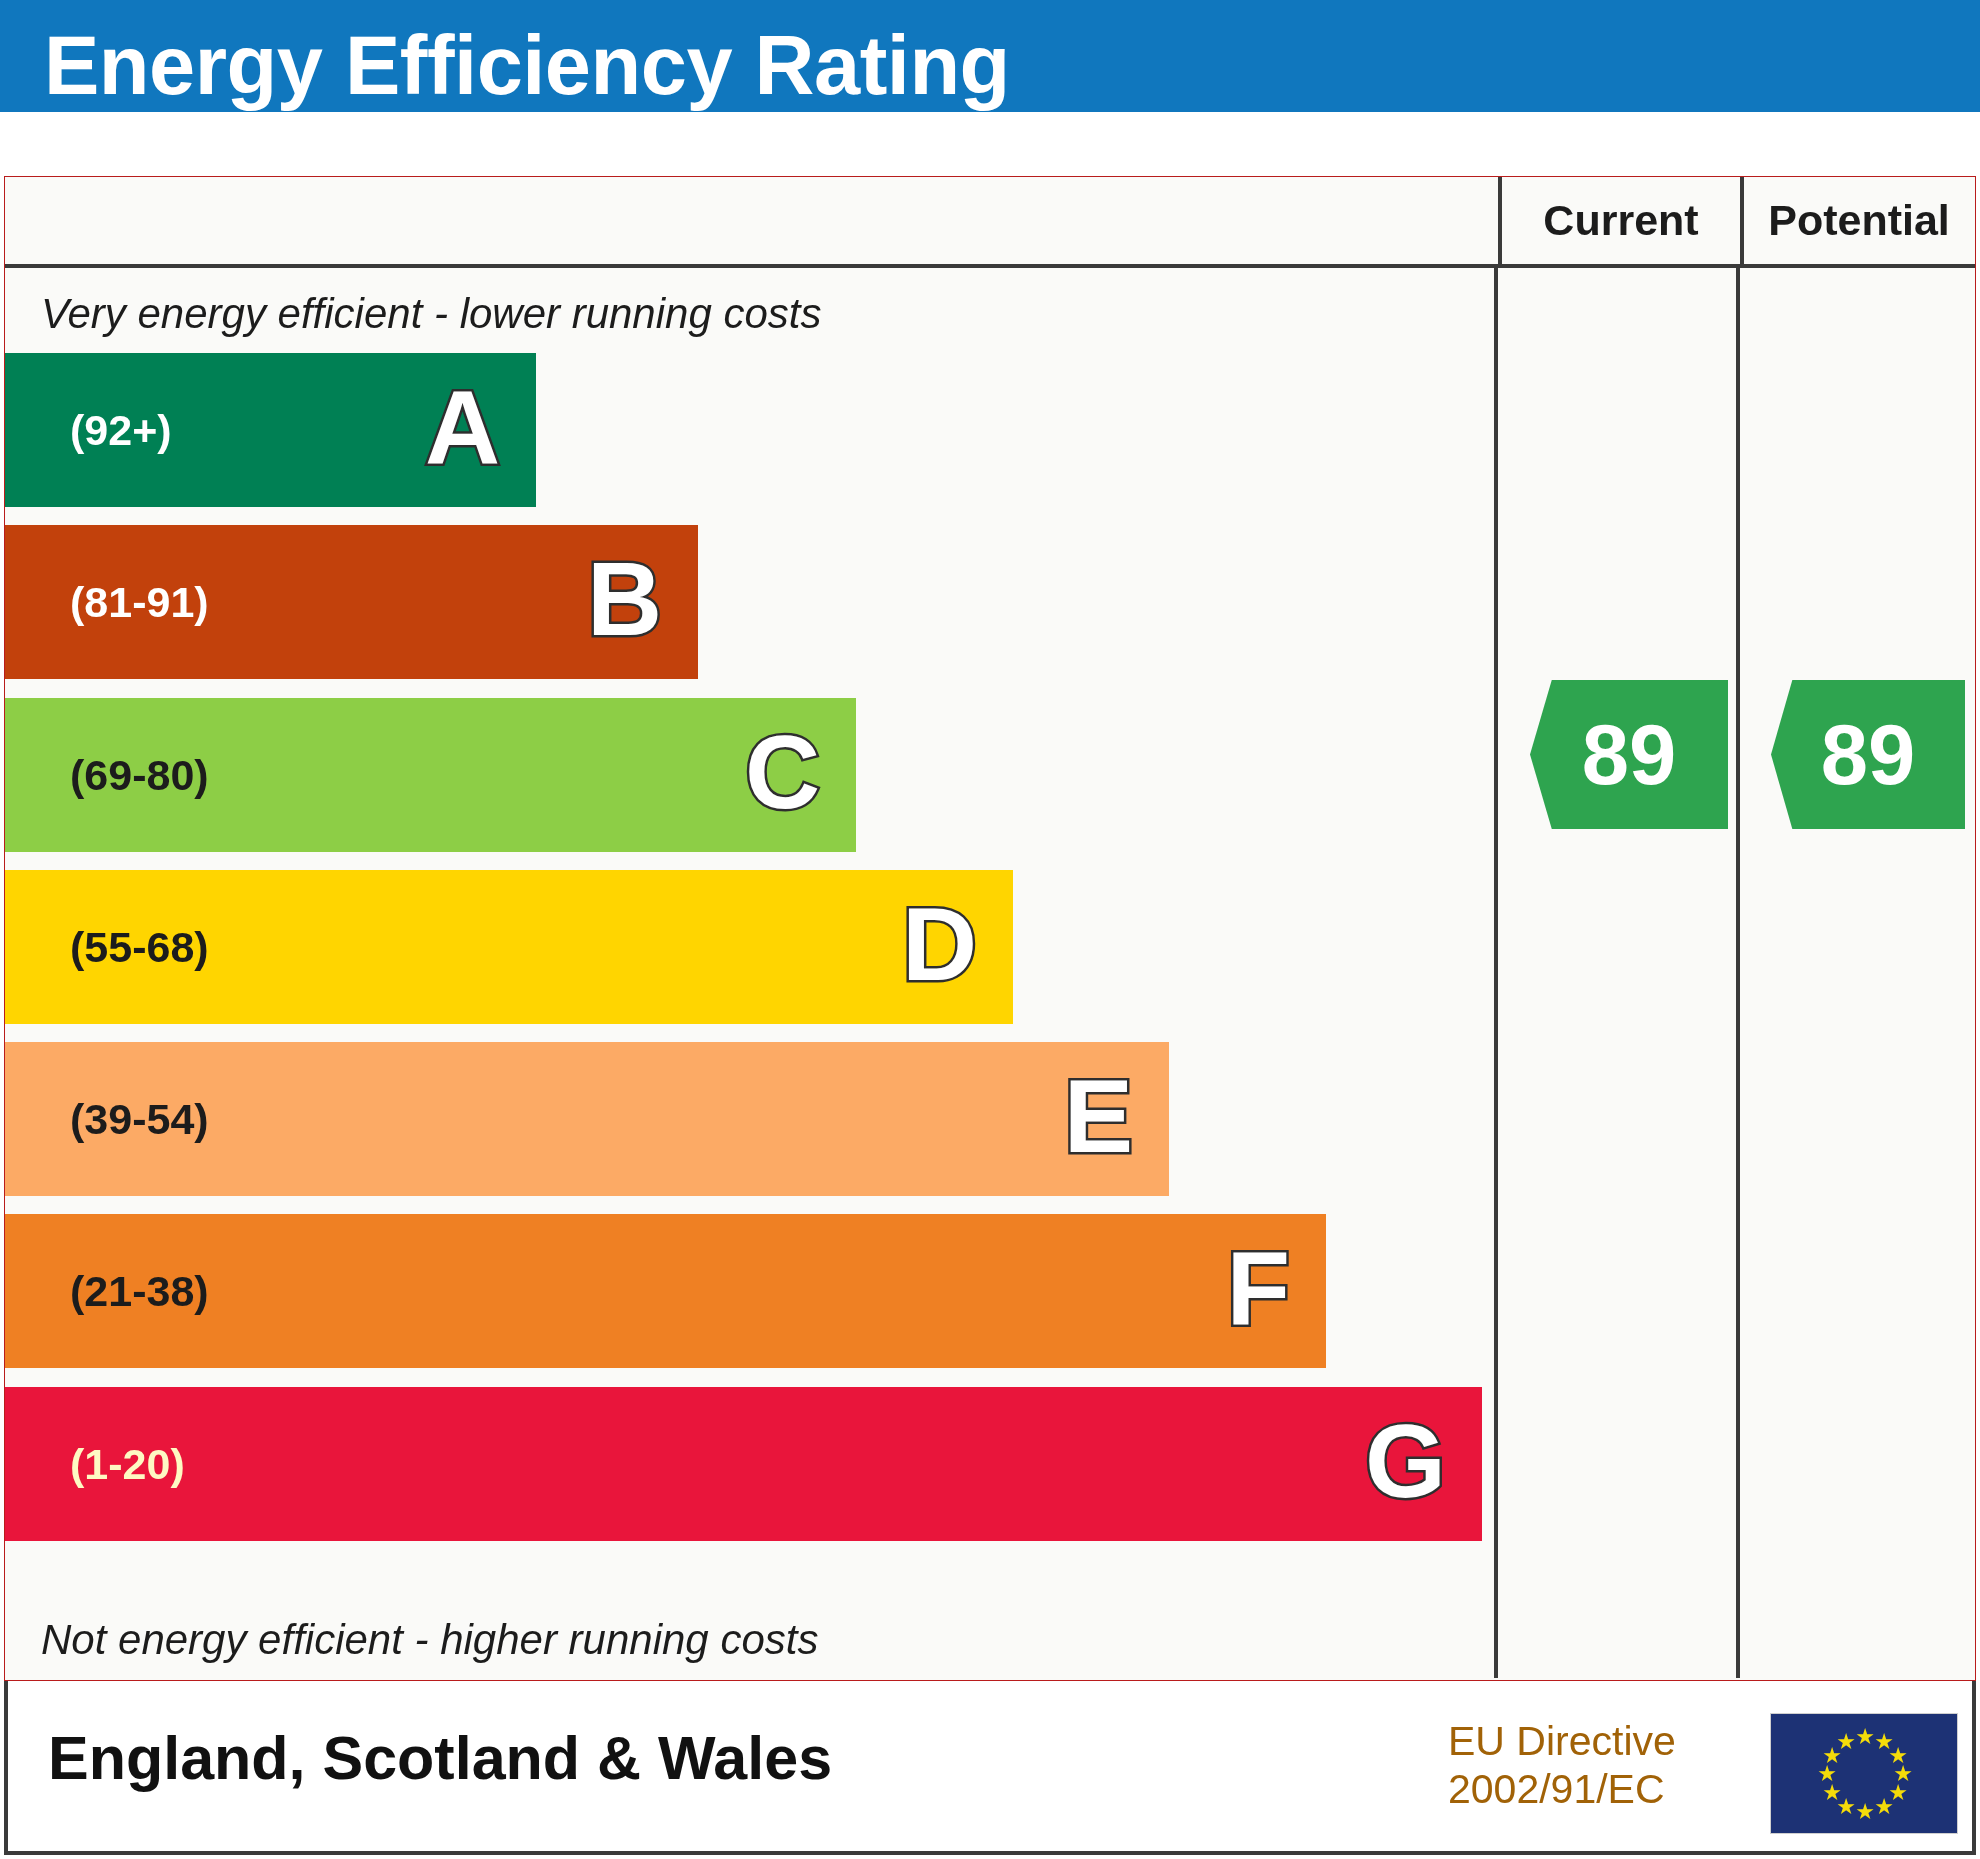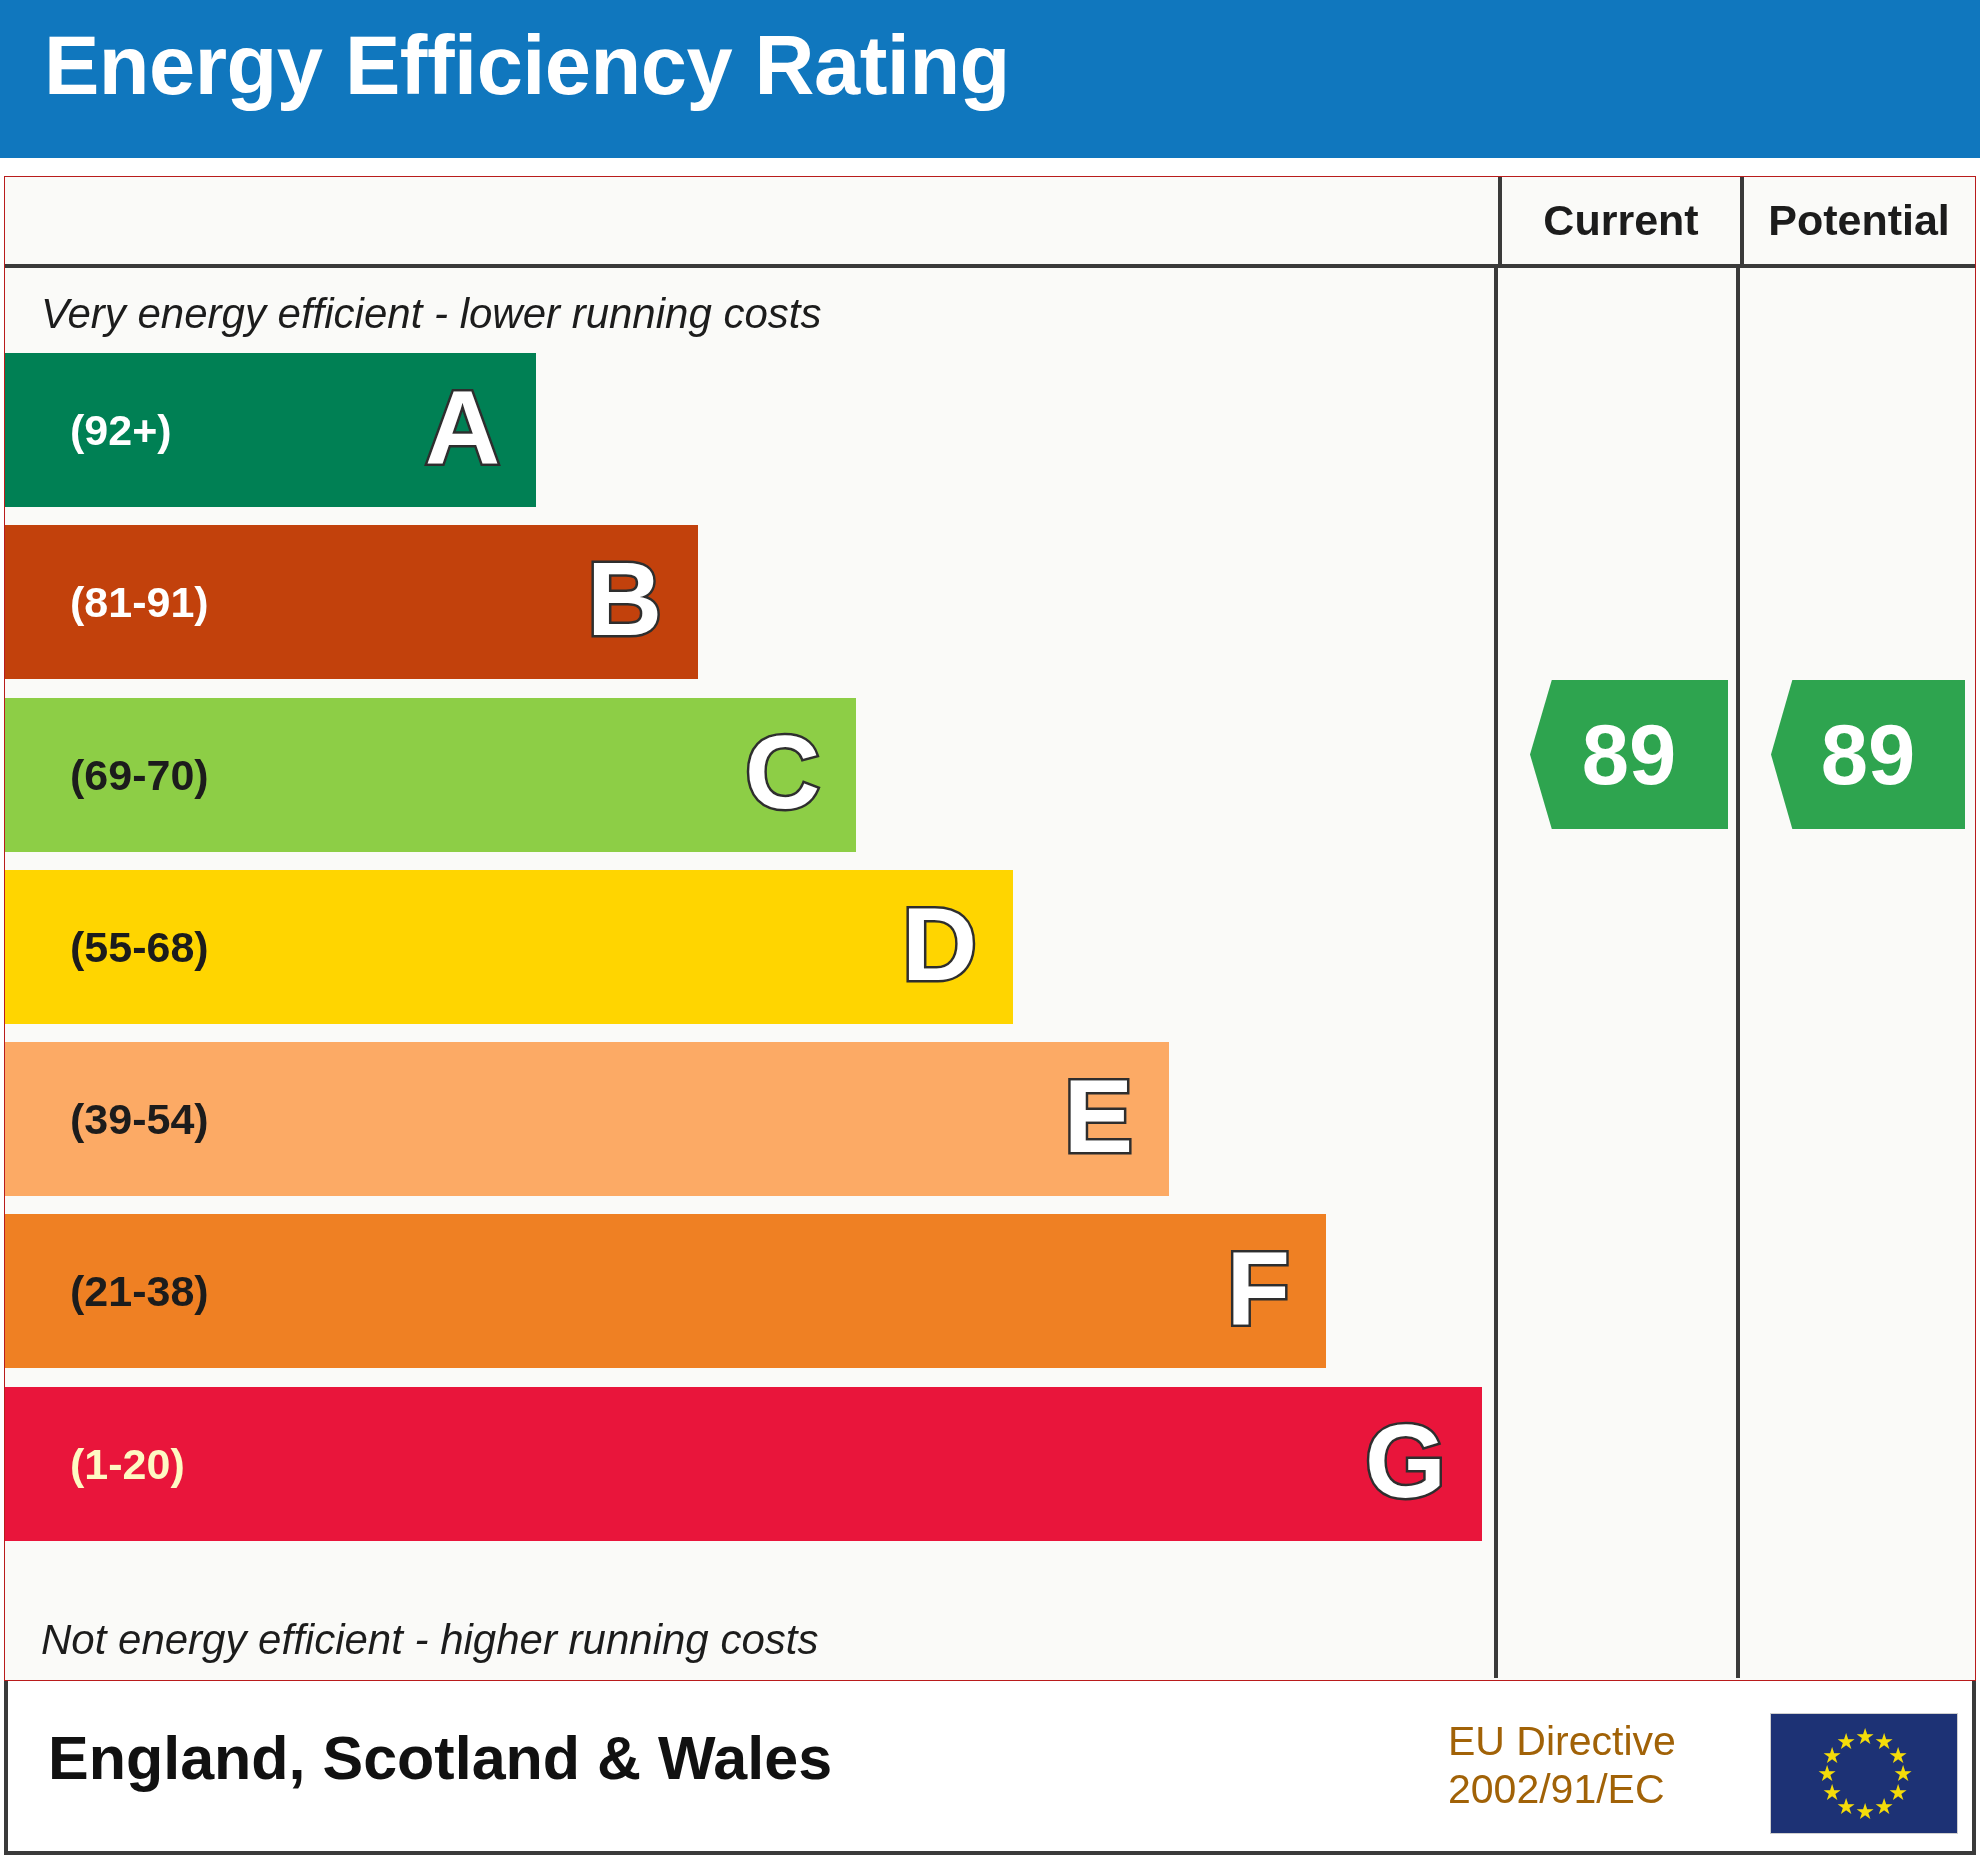--- a/index.html
+++ b/index.html
@@ -20,21 +20,21 @@
     height: 1859px;
     box-sizing: border-box;
   }
 
   
   .title-bar {
     position: absolute;
     left: 0;
     top: 0;
     width: 1980px;
-    height: 158px;
+    height: 112px;
     background: #1077BE;
     box-sizing: border-box;
     padding-left: 34px;
   }
   .title-bar .title-text {
     position: absolute;
     left: 44px;
     top: 18px;
     font-size: 83px;
     font-weight: bold;
@@ -224,21 +224,21 @@
       <div id="band-container">
           <div class="band" style="top: 85px; width: 531px; height: 154px; background: rgb(0, 128, 84);">
             <span class="range" style="color: rgb(255, 255, 255);">(92+)</span>
             <span class="letter" style="right: 36px; top: 22px;">A</span>
           </div>
           <div class="band" style="top: 257px; width: 693px; height: 154px; background: #c2410c;">
             <span class="range" style="color: rgb(255, 255, 255);">(81-91)</span>
             <span class="letter" style="right: 36px; top: 22px;">B</span>
           </div>
           <div class="band" style="top: 430px; width: 851px; height: 154px; background: rgb(141, 206, 70);">
-            <span class="range" style="color: rgb(28, 28, 28);">(69-70)</span>
+            <span class="range" style="color: rgb(28, 28, 28);">(69-80)</span>
             <span class="letter" style="right: 36px; top: 22px;">C</span>
           </div>
           <div class="band" style="top: 602px; width: 1008px; height: 154px; background: rgb(255, 213, 0);">
             <span class="range" style="color: rgb(28, 28, 28);">(55-68)</span>
             <span class="letter" style="right: 36px; top: 22px;">D</span>
           </div>
           <div class="band" style="top: 774px; width: 1164px; height: 154px; background: rgb(252, 170, 101);">
             <span class="range" style="color: rgb(28, 28, 28);">(39-54)</span>
             <span class="letter" style="right: 36px; top: 22px;">E</span>
           </div>

